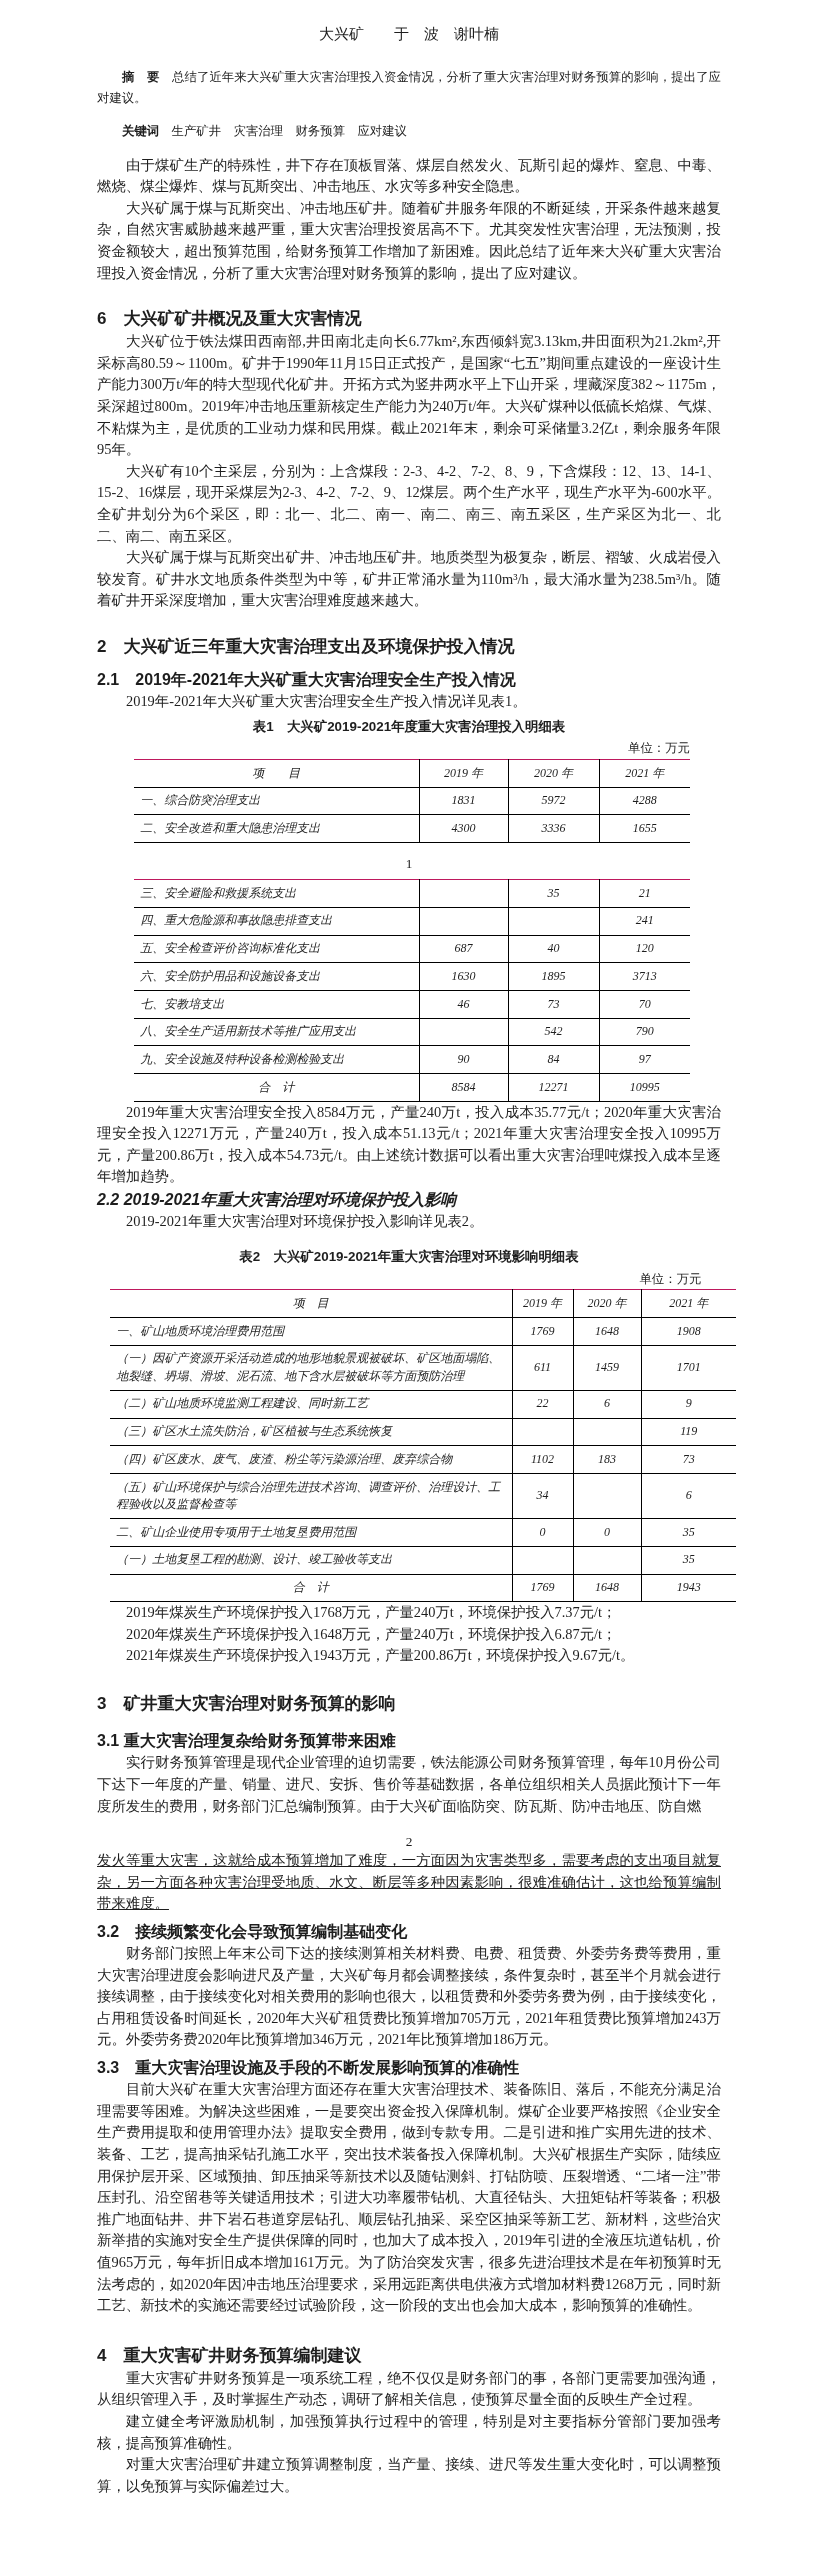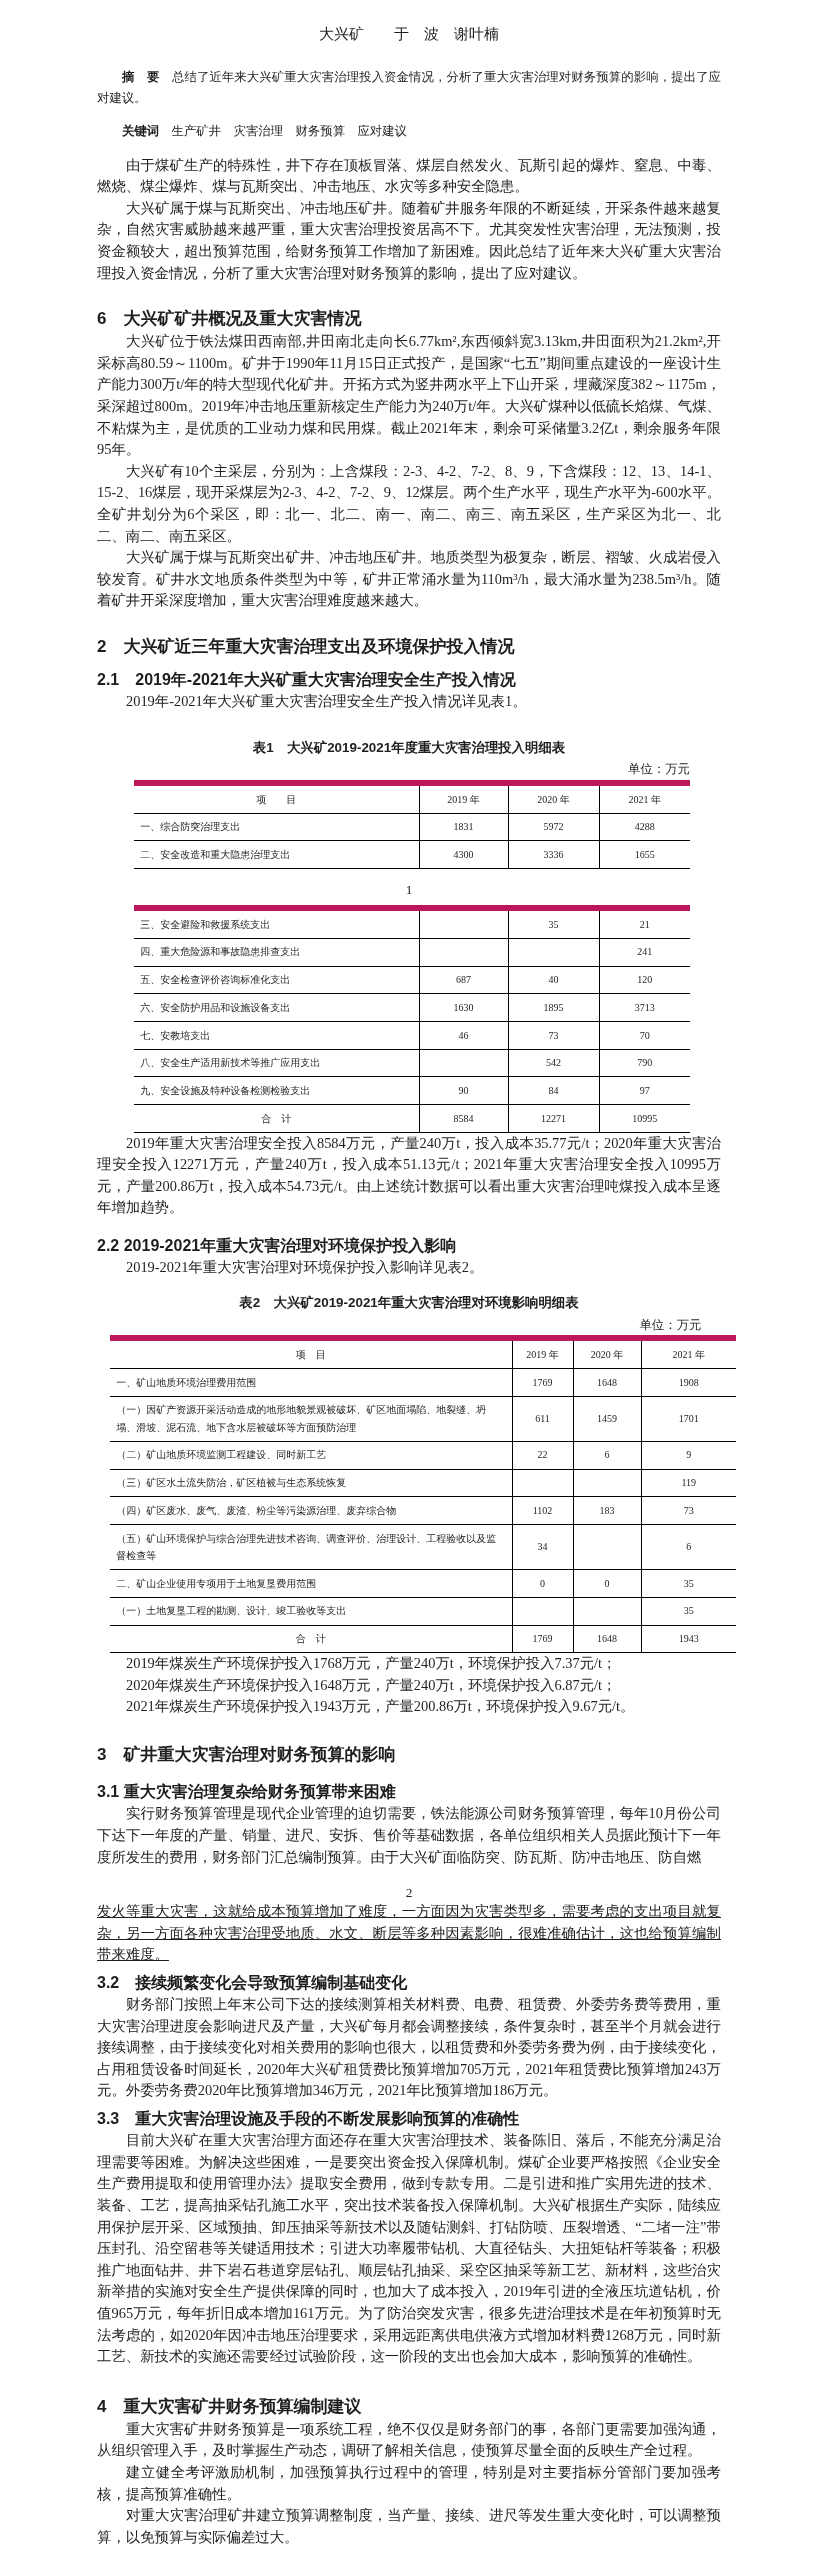--- a/index.html
+++ b/index.html
@@ -22,40 +22,40 @@
   p.noindent { text-indent:0; }
   .hd1 { font-family:"Liberation Sans","DejaVu Sans",sans-serif; font-weight:bold; font-size:17px; line-height:24px; margin:0; }
   .hd2 { font-family:"Liberation Sans","DejaVu Sans",sans-serif; font-weight:bold; font-size:16px; line-height:23px; margin:0; }
   .p-intro1 { margin-top:40px; }
   .p-intro2 { margin-top:8.2px; }
   .m-hd-s1  { margin-top:23px; }
   .s1p1 { margin-top:14.4px; } .s1p2 { margin-top:7.2px; } .s1p3 { margin-top:4.1px; }
   .m-hd-s2  { margin-top:23px; }
   .m-hd-s21 { margin-top:9.3px; }
   .s21p { margin-top:3.1px; }
-  .tcap { margin-top:26px; text-align:center; font-family:"Liberation Sans","DejaVu Sans",sans-serif; font-weight:bold; font-size:13.4px; line-height:18.5px; }
+  .tcap { margin-top:5px; text-align:center; font-family:"Liberation Sans","DejaVu Sans",sans-serif; font-weight:bold; font-size:13.4px; line-height:18.5px; }
   .tcap2 { margin-top:15.5px; }
   .unit { margin-top:4.1px; text-align:right; font-size:12.4px; line-height:16.5px; }
   .unit1 { padding-right:31px; } .unit2 { padding-right:19.6px; }
-  table.dtab { border-collapse:collapse; border-top:6px solid #be185d; font-size:10px; table-layout:fixed; }
+  table.dtab { border-collapse:collapse; border-top:1px solid #be185d; font-size:12px; table-layout:fixed;font-style:italic; }
   table.t1  { margin:2.1px 0 0 37px; width:555px; }
   table.t1b { margin:6.2px 0 0 37px; width:555px; }
   table.t2  { margin:2.1px 0 0 13px; width:626px; }
   .dtab th, .dtab td {
     border-bottom:1px solid #000; padding:4.6px 6.2px; line-height:17.5px;
     vertical-align:middle; font-weight:normal; word-break:break-all;
   }
   .dtab th + th, .dtab td + td { border-left:0.5px solid #000; text-align:center; }
   .dtab th { text-align:center; }
   .dtab td:first-child { text-align:left; }
   tbody.has-total tr:last-child td:first-child { text-align:center; }
   .pagenum { text-align:center; font-size:13.4px; line-height:17.5px; margin:0; }
   .pg1 { margin-top:12.4px; } .pg2 { margin-top:15.5px; }
   .t1afterp { margin-top:8.2px; }
-  .m-hd-s22 { margin-top:15px; }
+  .m-hd-s22 { margin-top:0;font-style:italic; }
   .s22p { margin-top:3.1px; }
   .envline { margin-top:0; } .envfirst { margin-top:21.6px; }
   .m-hd-s3  { margin-top:25px; }
   .m-hd-s31 { margin-top:13.4px; }
   .s31p1 { margin-top:2.1px; } .s31p2 { margin-top:7.2px;text-decoration:underline; }
   .m-hd-s32 { margin-top:5.2px; }
   .s32p { margin-top:2.1px; }
   .m-hd-s33 { margin-top:5.2px; }
   .s33p { margin-top:2.1px; }
   .m-hd-s4  { margin-top:27px; }

